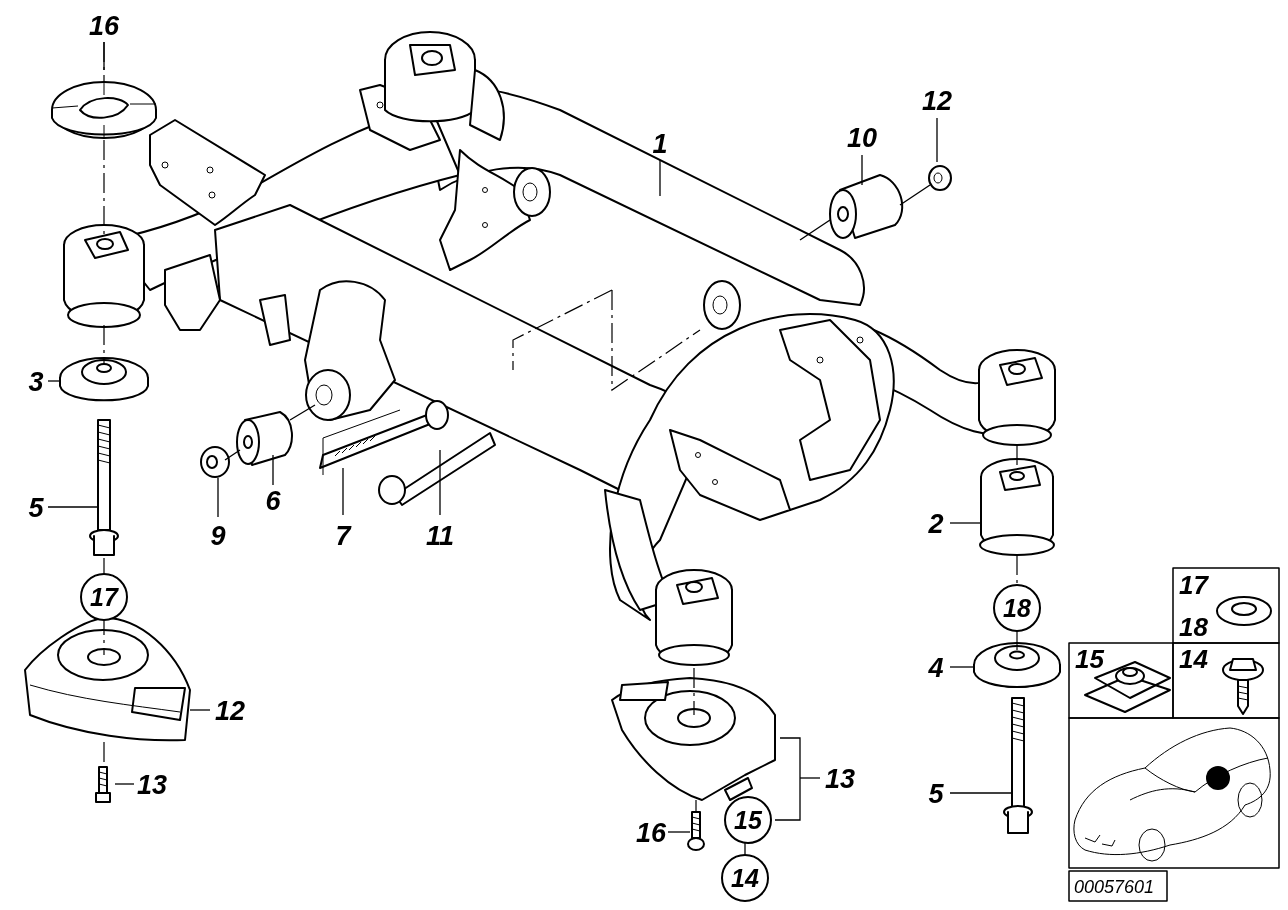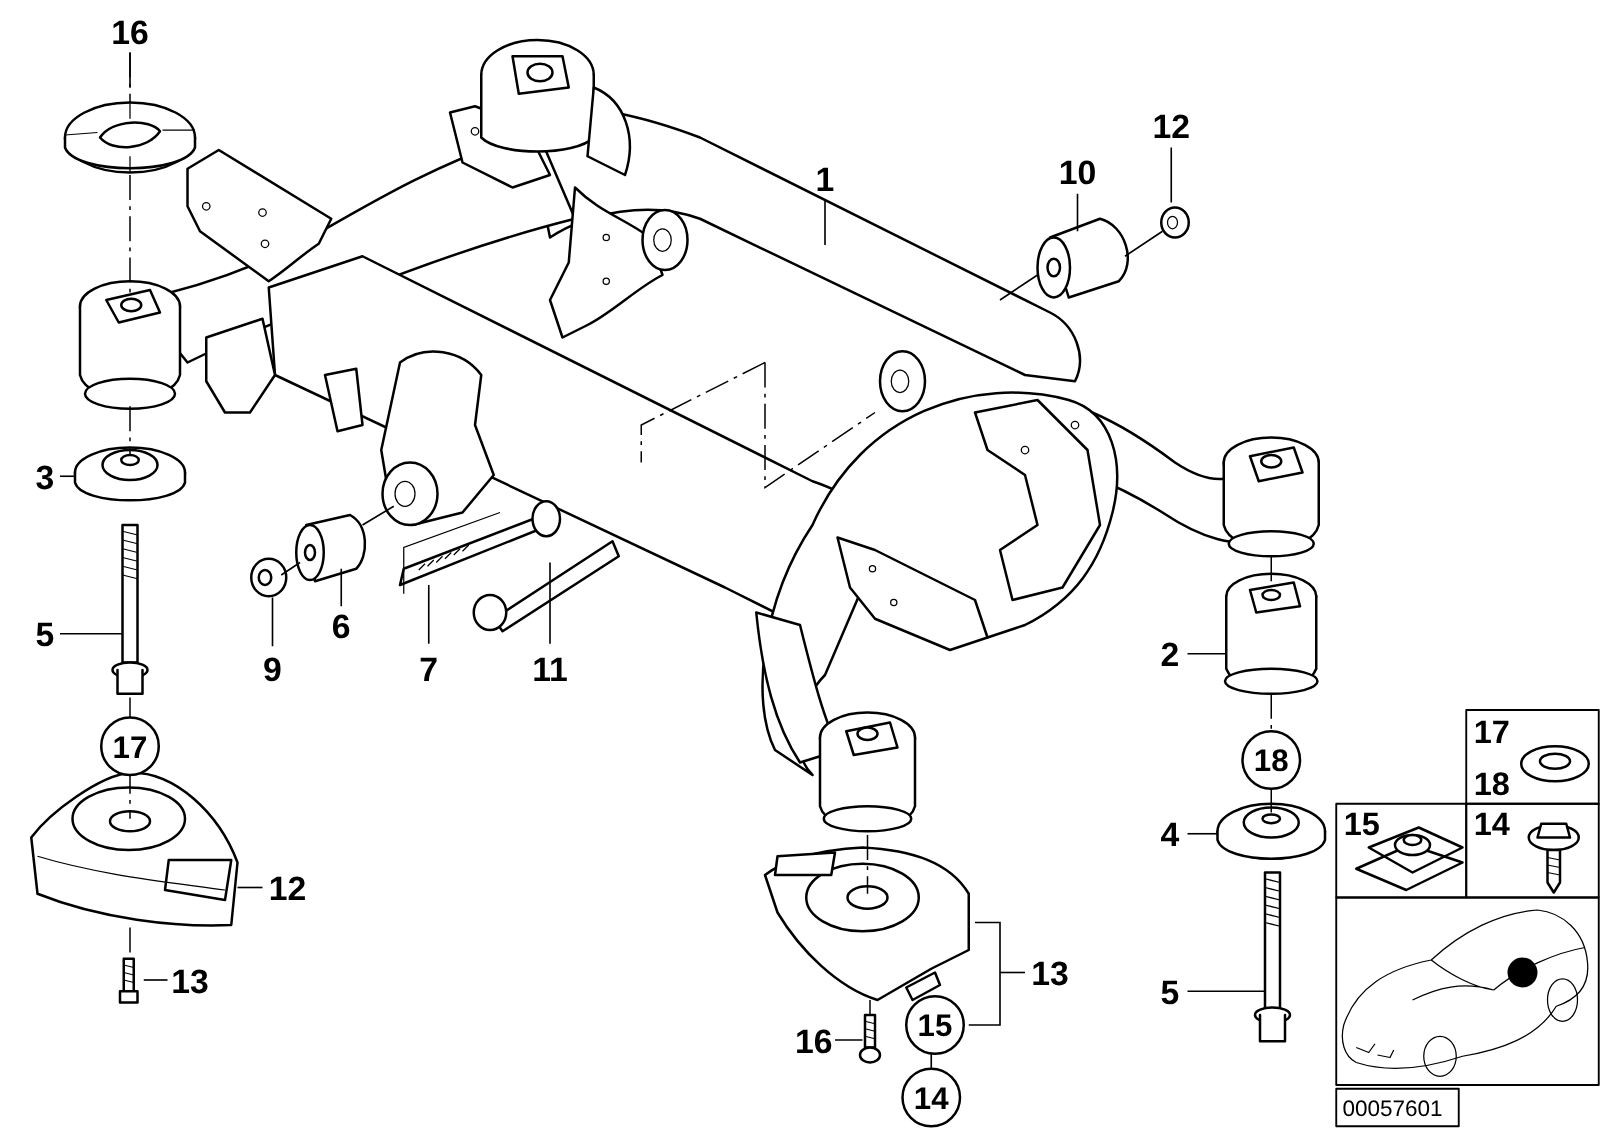--- a/index.html
+++ b/index.html
@@ -1,16 +1,16 @@
 <!DOCTYPE html>
 <html><head>
 <meta charset="utf-8">
 <style>
   html,body{margin:0;padding:0;background:#fff;}
-  #stage{position:relative;width:1288px;height:910px;background:#fff;overflow:hidden;}
+  #stage{position:relative;width:1288px;height:910px;background:#fff;overflow:hidden;font-style:italic;}
   svg{position:absolute;left:0;top:0;}
   .ln{fill:#fff;stroke:#000;stroke-width:2;stroke-linejoin:round;stroke-linecap:round;}
   .thin{fill:none;stroke:#000;stroke-width:1;}
   .nofill{fill:none;stroke:#000;stroke-width:2;stroke-linejoin:round;}
   .lead{fill:none;stroke:#000;stroke-width:1.3;}
   .dash{fill:none;stroke:#000;stroke-width:1.2;stroke-dasharray:20 5 3 5;}
   .lbl{font-family:"Liberation Sans",sans-serif;font-weight:bold;font-size:27px;fill:#000;}
   .clbl{font-family:"Liberation Sans",sans-serif;font-weight:bold;font-size:25px;fill:#000;}
   .inset-lbl{font-family:"Liberation Sans",sans-serif;font-weight:bold;font-size:26px;fill:#000;}
   .code{font-family:"Liberation Sans",sans-serif;font-size:18px;fill:#000;}

